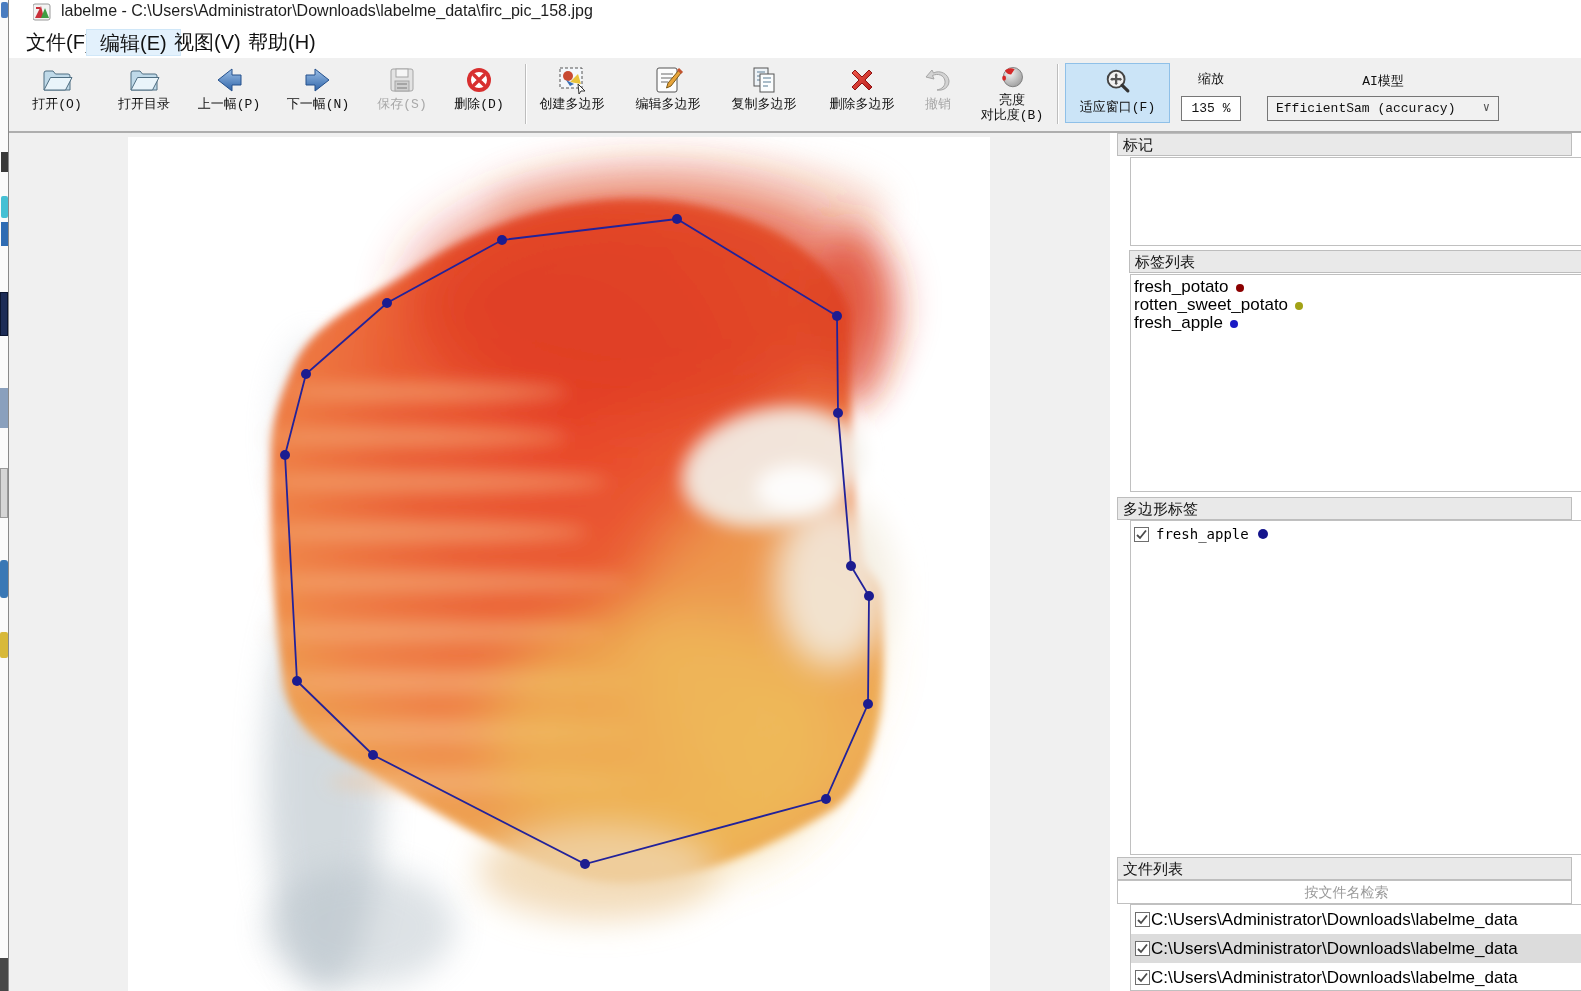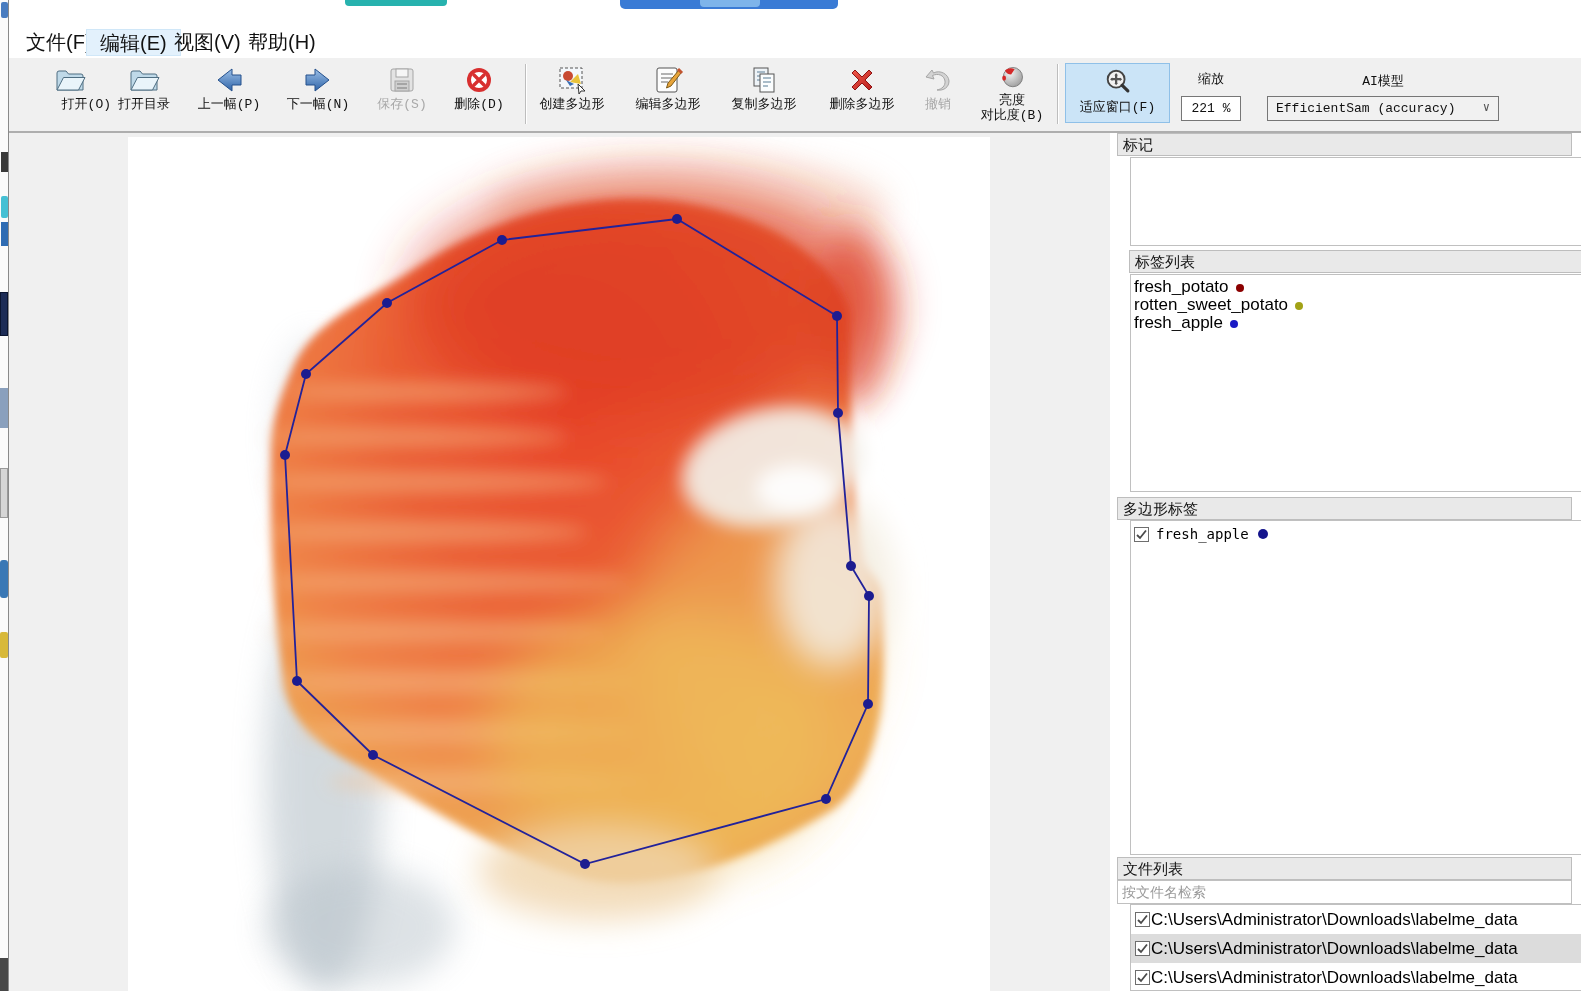--- a/index.html
+++ b/index.html
@@ -40,21 +40,21 @@
   #canvas-area { position:absolute; left:9px; top:133px; width:1101px; height:858px; background:#f0f0f0; }
   #image-view { position:absolute; left:119px; top:4px; width:862px; height:854px; background:#fff; overflow:hidden; }
   #image-view svg { position:absolute; left:0; top:0; }
 
   
   .panel-header { position:absolute; left:1117px; width:455px; height:23px; background:#e9e9e9; border:1px solid #bdbdbd; font-size:15px; line-height:21px; padding-left:5px; color:#111; }
   .panel-box { position:absolute; left:1117px; width:455px; background:#fff; border:1px solid #c0c0c0; overflow:hidden;margin-left:13px; }
   #flags-box    { top:157px; height:89px; }
   #labels-box   { top:274px; height:218px; padding:2px 0 0 3px; }
   #shapes-box   { top:520px; height:335px; padding:3px 0 0 3px; }
-  #file-search  { position:absolute; left:1117px; top:880px; width:455px; height:24px; background:#fff; border:1px solid #c0c0c0; font-size:14px; padding-left:4px; color:#111; font-family:"Liberation Sans", sans-serif; }
+  #file-search  { position:absolute; left:1117px; top:880px; width:455px; height:24px; background:#fff; border:1px solid #c0c0c0; font-size:14px; padding-left:4px; color:#111; font-family:"Liberation Sans", sans-serif;text-align:center; }
   #file-search::placeholder { color:#9a9a9a; }
   #files-box    { top:904px; height:87px; padding:0; }
 
   .label-item { height:18px; line-height:19px; overflow:hidden; font-size:17px; color:#000; white-space:nowrap; }
   .dot { display:inline-block; width:8px; height:8px; border-radius:50%; margin-left:7px; vertical-align:middle; }
   .shape-item { display:flex; align-items:center; gap:7px; height:20px; font-family:"DejaVu Sans Mono", monospace; font-size:14px; color:#000; }
   .shape-item .dot { width:10px; height:10px; margin-left:2px; }
   .file-row { display:flex; align-items:center; gap:1px; height:29px; padding-left:4px; font-size:17px; color:#000; white-space:nowrap; overflow:hidden; }
   .file-row.selected { background:#dcdcdc; }
   .cbx { flex:0 0 auto; width:15px; height:15px; }
@@ -74,31 +74,40 @@
     <div class="frag" style="left:0px;top:468px;width:8px;height:50px;background:#d6d6d6;border:1px solid #9a9a9a;"></div>
     <div class="frag" style="left:0px;top:560px;width:8px;height:38px;background:#3a78b5;border-radius:3px;"></div>
     <div class="frag" style="left:0px;top:632px;width:8px;height:26px;background:#d8b93a;border-radius:2px;"></div>
     <div class="frag" style="left:0px;top:958px;width:8px;height:33px;background:#474747;"></div>
   </div>
 
   <div class="frag" style="left:345px;top:0;width:102px;height:6px;background:#27b2ae;border-radius:0 0 4px 4px;"></div>
   <div class="frag" style="left:620px;top:0;width:218px;height:9px;background:#3a7bd5;border-radius:0 0 5px 5px;"></div>
   <div class="frag" style="left:700px;top:0;width:60px;height:7px;background:#7db4ea;border-radius:0 0 4px 4px;"></div>
 
+  <div id="title-bar">
+    <svg id="app-icon" viewBox="0 0 18 18">
+      <rect x="0" y="1" width="17" height="16" rx="2" fill="#f3f3f3" stroke="#999"></rect>
+      <path d="M2 15 L8 3 L11 15 Z" fill="#c9303a"></path>
+      <path d="M8 15 L12 5 L16 15 Z" fill="#3f9d44"></path>
+      <path d="M3 5 L7 5" stroke="#c9303a" stroke-width="2"></path>
+    </svg>
+    <span id="title-text">labelme - C:\Users\Administrator\Downloads\labelme_data\firc_pic_158.jpg</span>
+  </div>
 
   <div id="menu-bar">
     <div class="menu-item" style="left:4px;">文件(F)</div>
     <div class="menu-item hl" style="left:77px;">编辑(E)</div>
     <div class="menu-item" style="left:152px;">视图(V)</div>
     <div class="menu-item" style="left:226px;">帮助(H)</div>
   </div>
 
   <div id="toolbar">
 
-    <div class="tbtn" style="left:20px;width:82px;text-align:right;">
+    <div class="tbtn" style="left:7px;width:82px;">
       <svg class="ticon" viewBox="0 0 32 32">
           <path d="M3 26 V9 Q3 7 5 7 L12 7 L14.5 10 L27 10 Q29 10 29 12 V26 Z" fill="#bfd9e8" stroke="#4f6e82"></path>
           <path d="M3 26 L9.5 13.5 L31 13.5 L24.5 26 Z" fill="#e9f4fa" stroke="#4f6e82"></path>
         </svg>
       <span class="tlabel">打开(O)</span>
     </div>
 
     <div class="tbtn" style="left:94px;width:82px;">
       <svg class="ticon" viewBox="0 0 32 32">
           <path d="M3 26 V9 Q3 7 5 7 L12 7 L14.5 10 L27 10 Q29 10 29 12 V26 Z" fill="#bfd9e8" stroke="#4f6e82"></path>
@@ -222,21 +231,21 @@
       <svg class="ticon" viewBox="0 0 32 32">
           <circle cx="14" cy="13" r="9" fill="#f2f2f2" stroke="#444" stroke-width="2"></circle>
           <path d="M14 8 V18 M9 13 H19" stroke="#555" stroke-width="2.4"></path>
           <path d="M14 6.5 L12.2 9 H15.8 Z M14 19.5 L12.2 17 H15.8 Z M7.5 13 L10 11.2 V14.8 Z M20.5 13 L18 11.2 V14.8 Z" fill="#555"></path>
           <path d="M20.5 19.5 L26.5 25.5" stroke="#333" stroke-width="3.4" stroke-linecap="round"></path>
         </svg>
       <span class="tlabel">适应窗口(F)</span>
     </div>
 
     <div class="tool-grouplabel" style="left:1172px;top:12px;width:60px;">缩放</div>
-    <div id="zoom-spin">221 %</div>
+    <div id="zoom-spin">135 %</div>
 
     <div class="tool-grouplabel" style="left:1258px;top:14px;width:232px;">AI模型</div>
     <div id="ai-model-combo">
       <span>EfficientSam (accuracy)</span>
       <span class="chev">∨</span>
     </div>
   </div>
 
   <div id="canvas-area">
     <div id="image-view">

